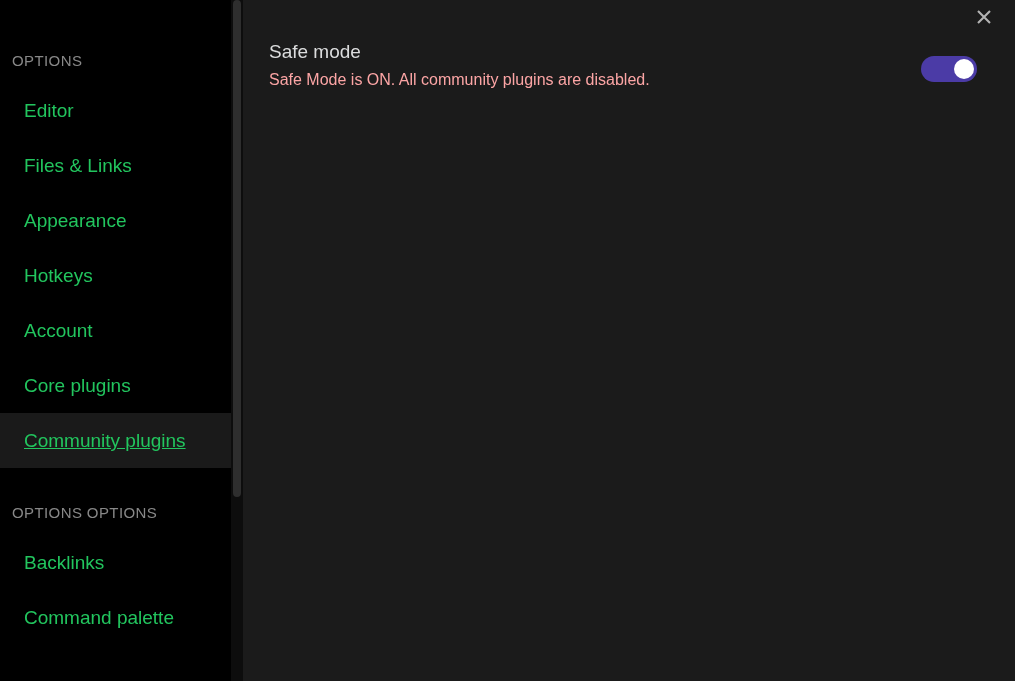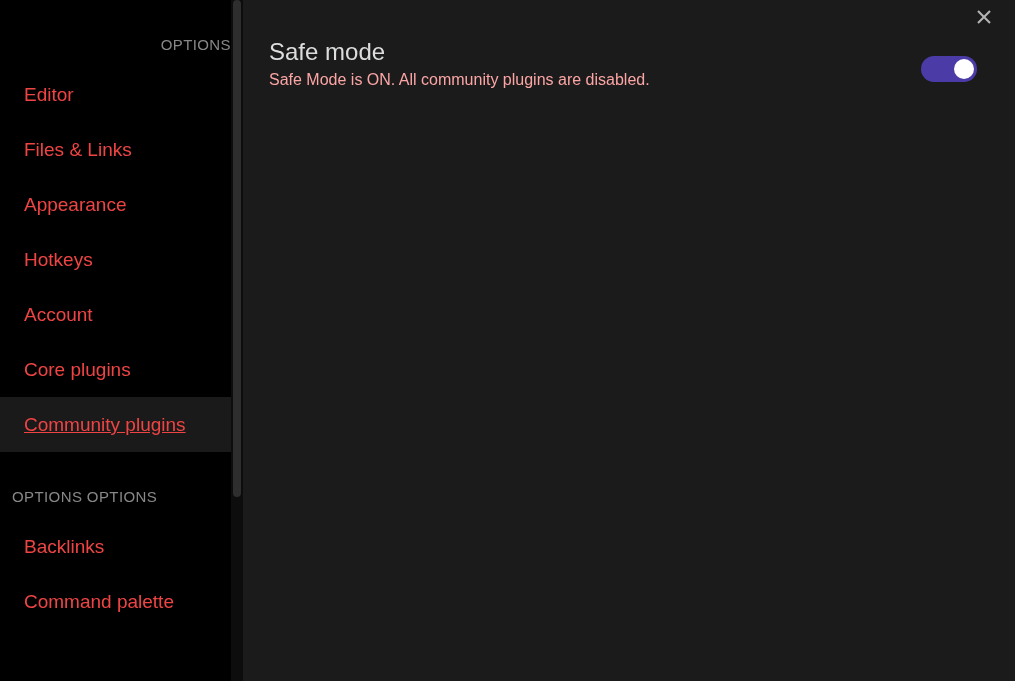--- a/index.html
+++ b/index.html
@@ -44,33 +44,33 @@
     padding-left: 12px;
     height: 26px;
     line-height: 26px;
     white-space: nowrap;
   }
 
   .nav-item {
     height: 55px;
     line-height: 55px;
     padding-left: 24px;
-    color: #ef4444;
+    color: #22c55e;
     font-size: 19px;
     white-space: nowrap;
     cursor: pointer;
   }
 
   .nav-item.is-active {
     background: #1a1a1a;
     text-decoration: underline;
   }
 
   
-  .options-header { margin-top: 32px; text-align: right; }
+  .options-header { margin-top: 48px; }
   .options-list   { margin-top: 9px; }
   .plugin-header  { margin-top: 32px; }
   .plugin-list    { margin-top: 9px; }
 
   
   .scrollbar-track {
     position: absolute;
     left: 231px;
     top: 0;
     width: 12px;
@@ -118,21 +118,21 @@
     align-items: flex-start;
     justify-content: space-between;
     padding-top: 39px;
     padding-right: 12px;
   }
 
   .setting-info { max-width: 620px; }
 
   .setting-name {
     color: #dcddde;
-    font-size: 24px;
+    font-size: 19px;
     line-height: 26px;
     margin-bottom: 4px;
     white-space: nowrap;
   }
 
   .setting-desc {
     color: #fca5a5;
     font-size: 16px;
     line-height: 22px;
     white-space: nowrap;

